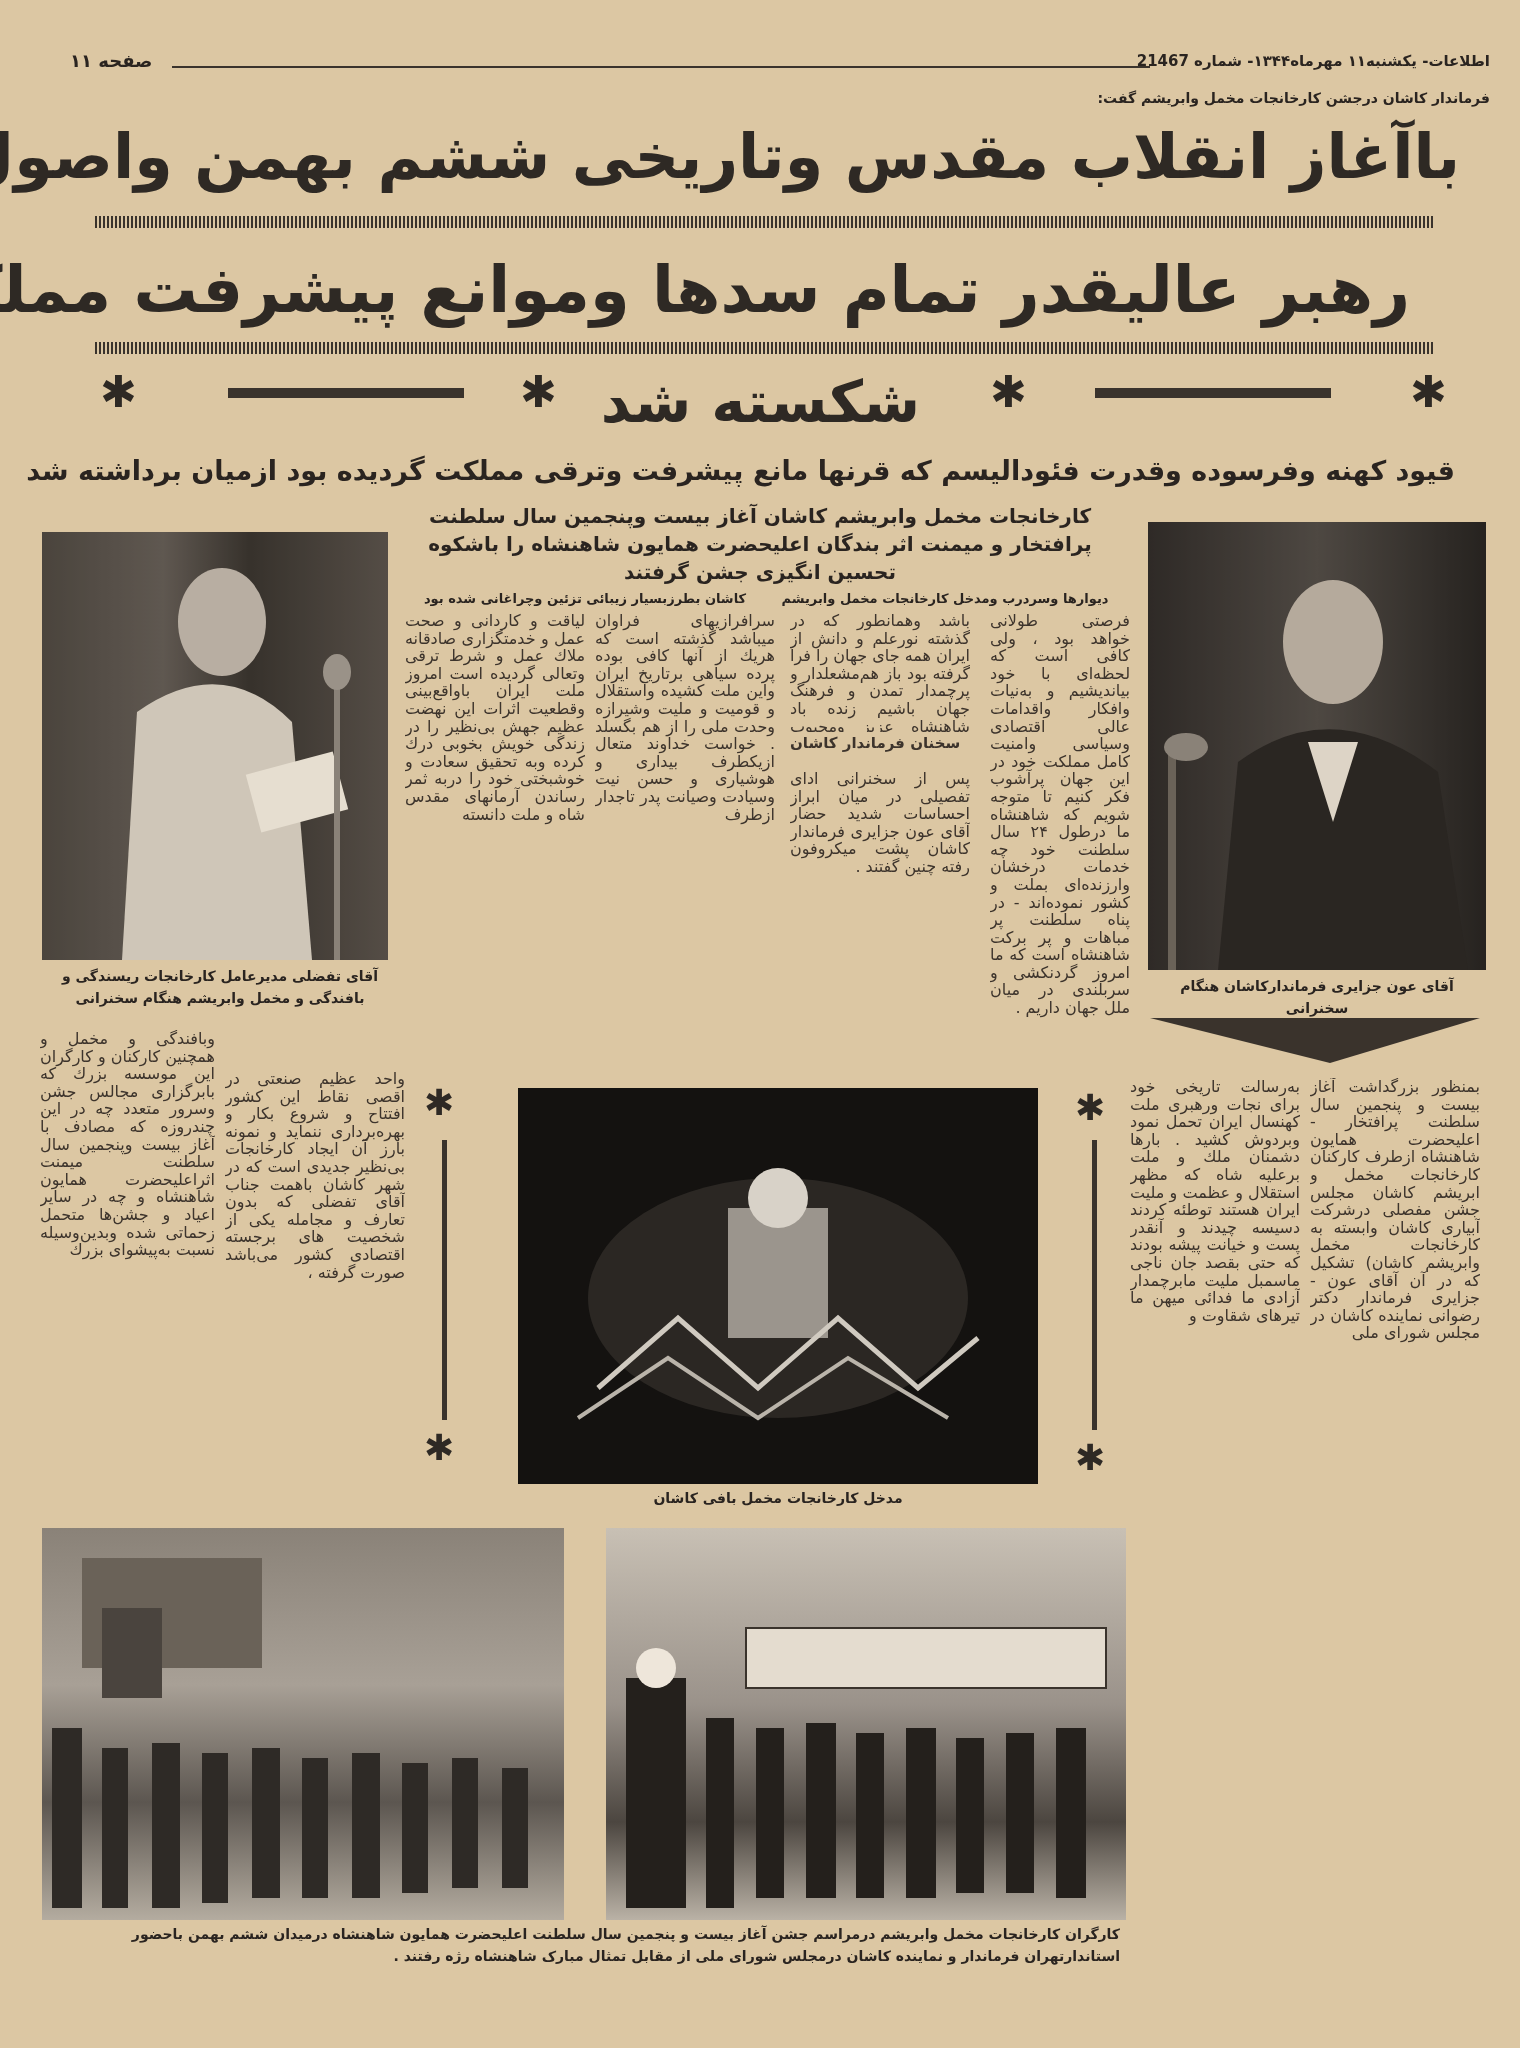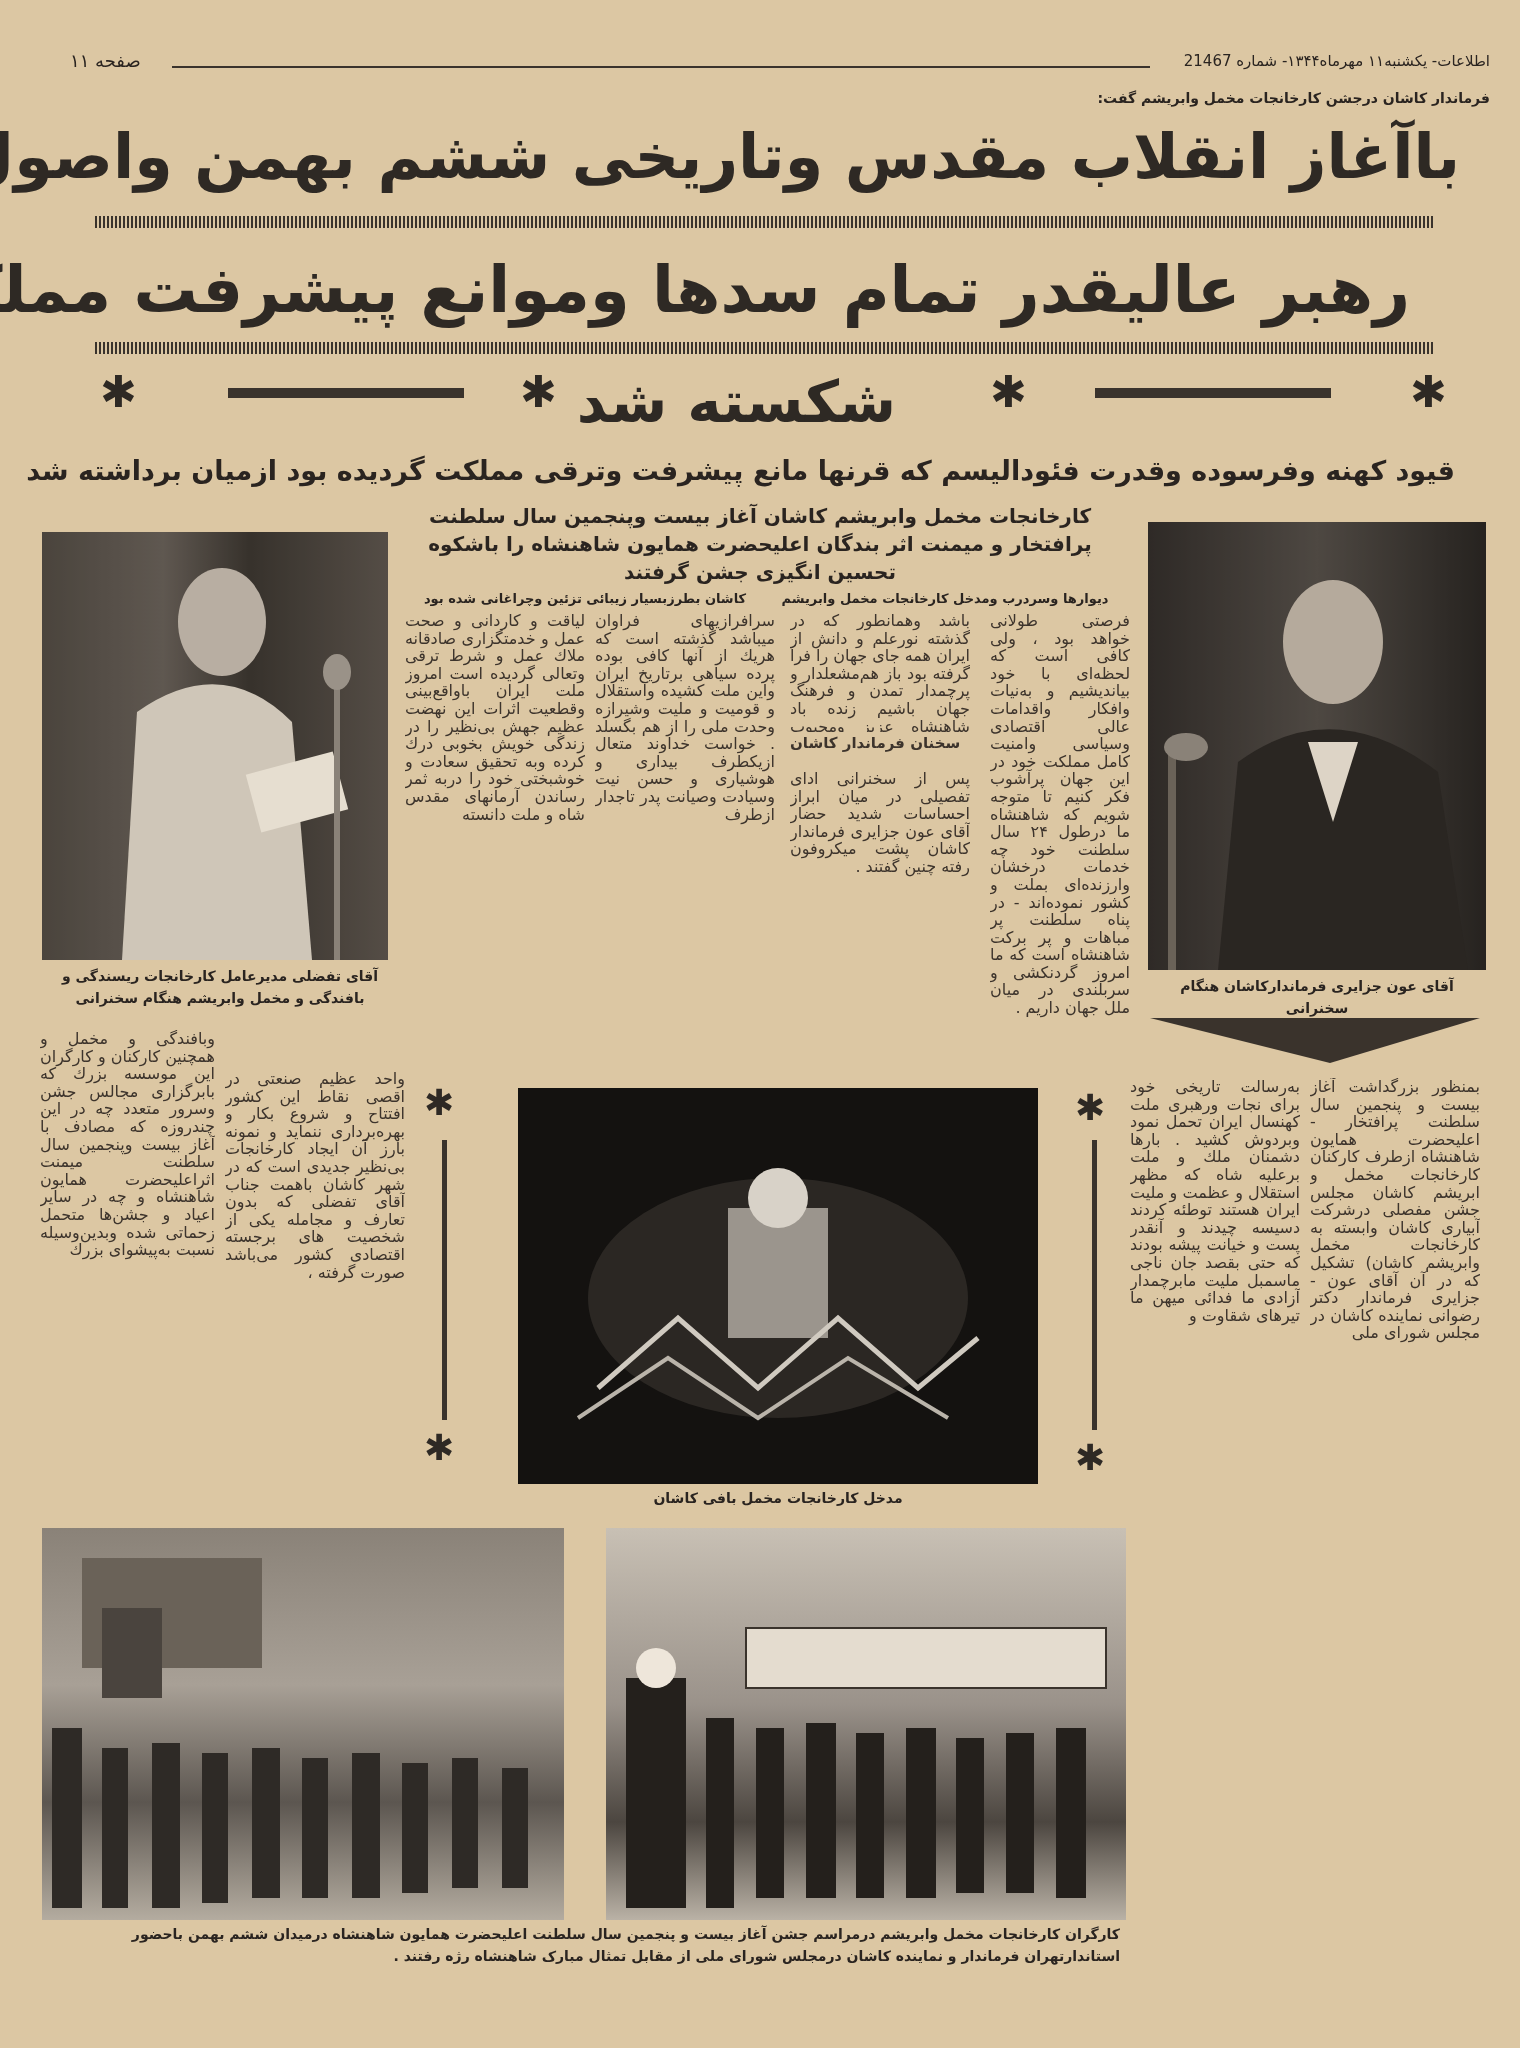--- a/index.html
+++ b/index.html
@@ -2,21 +2,21 @@
 <html><head>
 <meta charset="utf-8">
 <style>
   html,body{margin:0;padding:0;}
   body{width:1520px;height:2048px;background:#dcc7a3;position:relative;overflow:hidden;
        font-family:"DejaVu Sans",sans-serif;color:#2a2420;direction:rtl;}
   .abs{position:absolute;}
   .rule{position:absolute;background:#3a332c;}
   .hatch{position:absolute;height:12px;
     background:repeating-linear-gradient(90deg,#3a332c 0 2px,transparent 2px 4px);}
-  .hdr{font-size:15px;font-weight:normal;white-space:nowrap;text-align:center;}
+  .hdr{font-size:15px;font-weight:bold;white-space:nowrap;text-align:center;}
   .kicker{font-size:14px;font-weight:bold;}
   .h1{font-family:"DejaVu Sans",sans-serif;font-weight:bold;color:#2e2924;text-align:center;white-space:nowrap;letter-spacing:-1px;}
   .star{position:absolute;font-size:44px;font-weight:bold;color:#2e2924;line-height:1;}
   .bar{position:absolute;height:10px;background:#3a332c;}
   .sub{font-weight:bold;text-align:center;}
   .photo{position:absolute;overflow:hidden;}
   .caption{position:absolute;font-size:14px;font-weight:bold;text-align:center;line-height:1.55;}
   .col{position:absolute;font-size:16px;line-height:17.6px;text-align:justify;color:#3d342c;overflow:hidden;}
   .colhead{position:absolute;font-size:13px;font-weight:bold;text-align:center;white-space:nowrap;}
   .vrule{position:absolute;width:5px;background:#3a332c;}
@@ -30,21 +30,21 @@
 <div class="abs kicker" style="right:30px;top:90px;">فرماندار کاشان درجشن کارخانجات مخمل وابریشم گفت:</div>
 
 <div class="abs h1" style="left:90px;width:1370px;top:112px;font-size:62px;line-height:90px;">باآغاز انقلاب مقدس وتاریخی ششم بهمن واصول ششگانه</div>
 <div class="hatch" style="left:95px;width:1340px;top:216px;"></div>
 <div class="abs h1" style="left:150px;width:1260px;top:240px;font-size:64px;line-height:100px;">رهبر عالیقدر تمام سدها وموانع پیشرفت مملکت درهم</div>
 <div class="hatch" style="left:95px;width:1340px;top:342px;"></div>
 
 <div class="star" style="left:100px;top:370px;">✱</div>
 <div class="bar" style="left:228px;width:236px;top:388px;"></div>
 <div class="star" style="left:520px;top:370px;">✱</div>
-<div class="abs h1" style="left:596px;width:300px;top:362px;font-size:58px;line-height:80px;">شکسته شد</div>
+<div class="abs h1" style="left:620px;width:300px;top:362px;font-size:58px;line-height:80px;">شکسته شد</div>
 <div class="star" style="left:990px;top:370px;">✱</div>
 <div class="bar" style="left:1095px;width:236px;top:388px;"></div>
 <div class="star" style="left:1410px;top:370px;">✱</div>
 
 <div class="abs sub" style="left:95px;width:1360px;top:455px;font-size:27px;white-space:nowrap;">قیود کهنه وفرسوده وقدرت فئودالیسم که قرنها مانع پیشرفت وترقی مملکت گردیده بود ازمیان برداشته شد</div>
 
 <div class="abs sub" style="left:410px;width:700px;top:502px;font-size:20px;line-height:28px;">کارخانجات مخمل وابریشم کاشان آغاز بیست وپنجمین سال سلطنت پرافتخار و میمنت اثر بندگان اعلیحضرت همایون شاهنشاه را باشکوه تحسین انگیزی جشن گرفتند</div>
 
 <div class="photo" style="left:42px;top:532px;width:346px;height:428px;background:linear-gradient(90deg,#5a524a 0%,#7a7068 35%,#3c3630 60%,#6a6058 100%);">
   <svg width="346" height="428">

